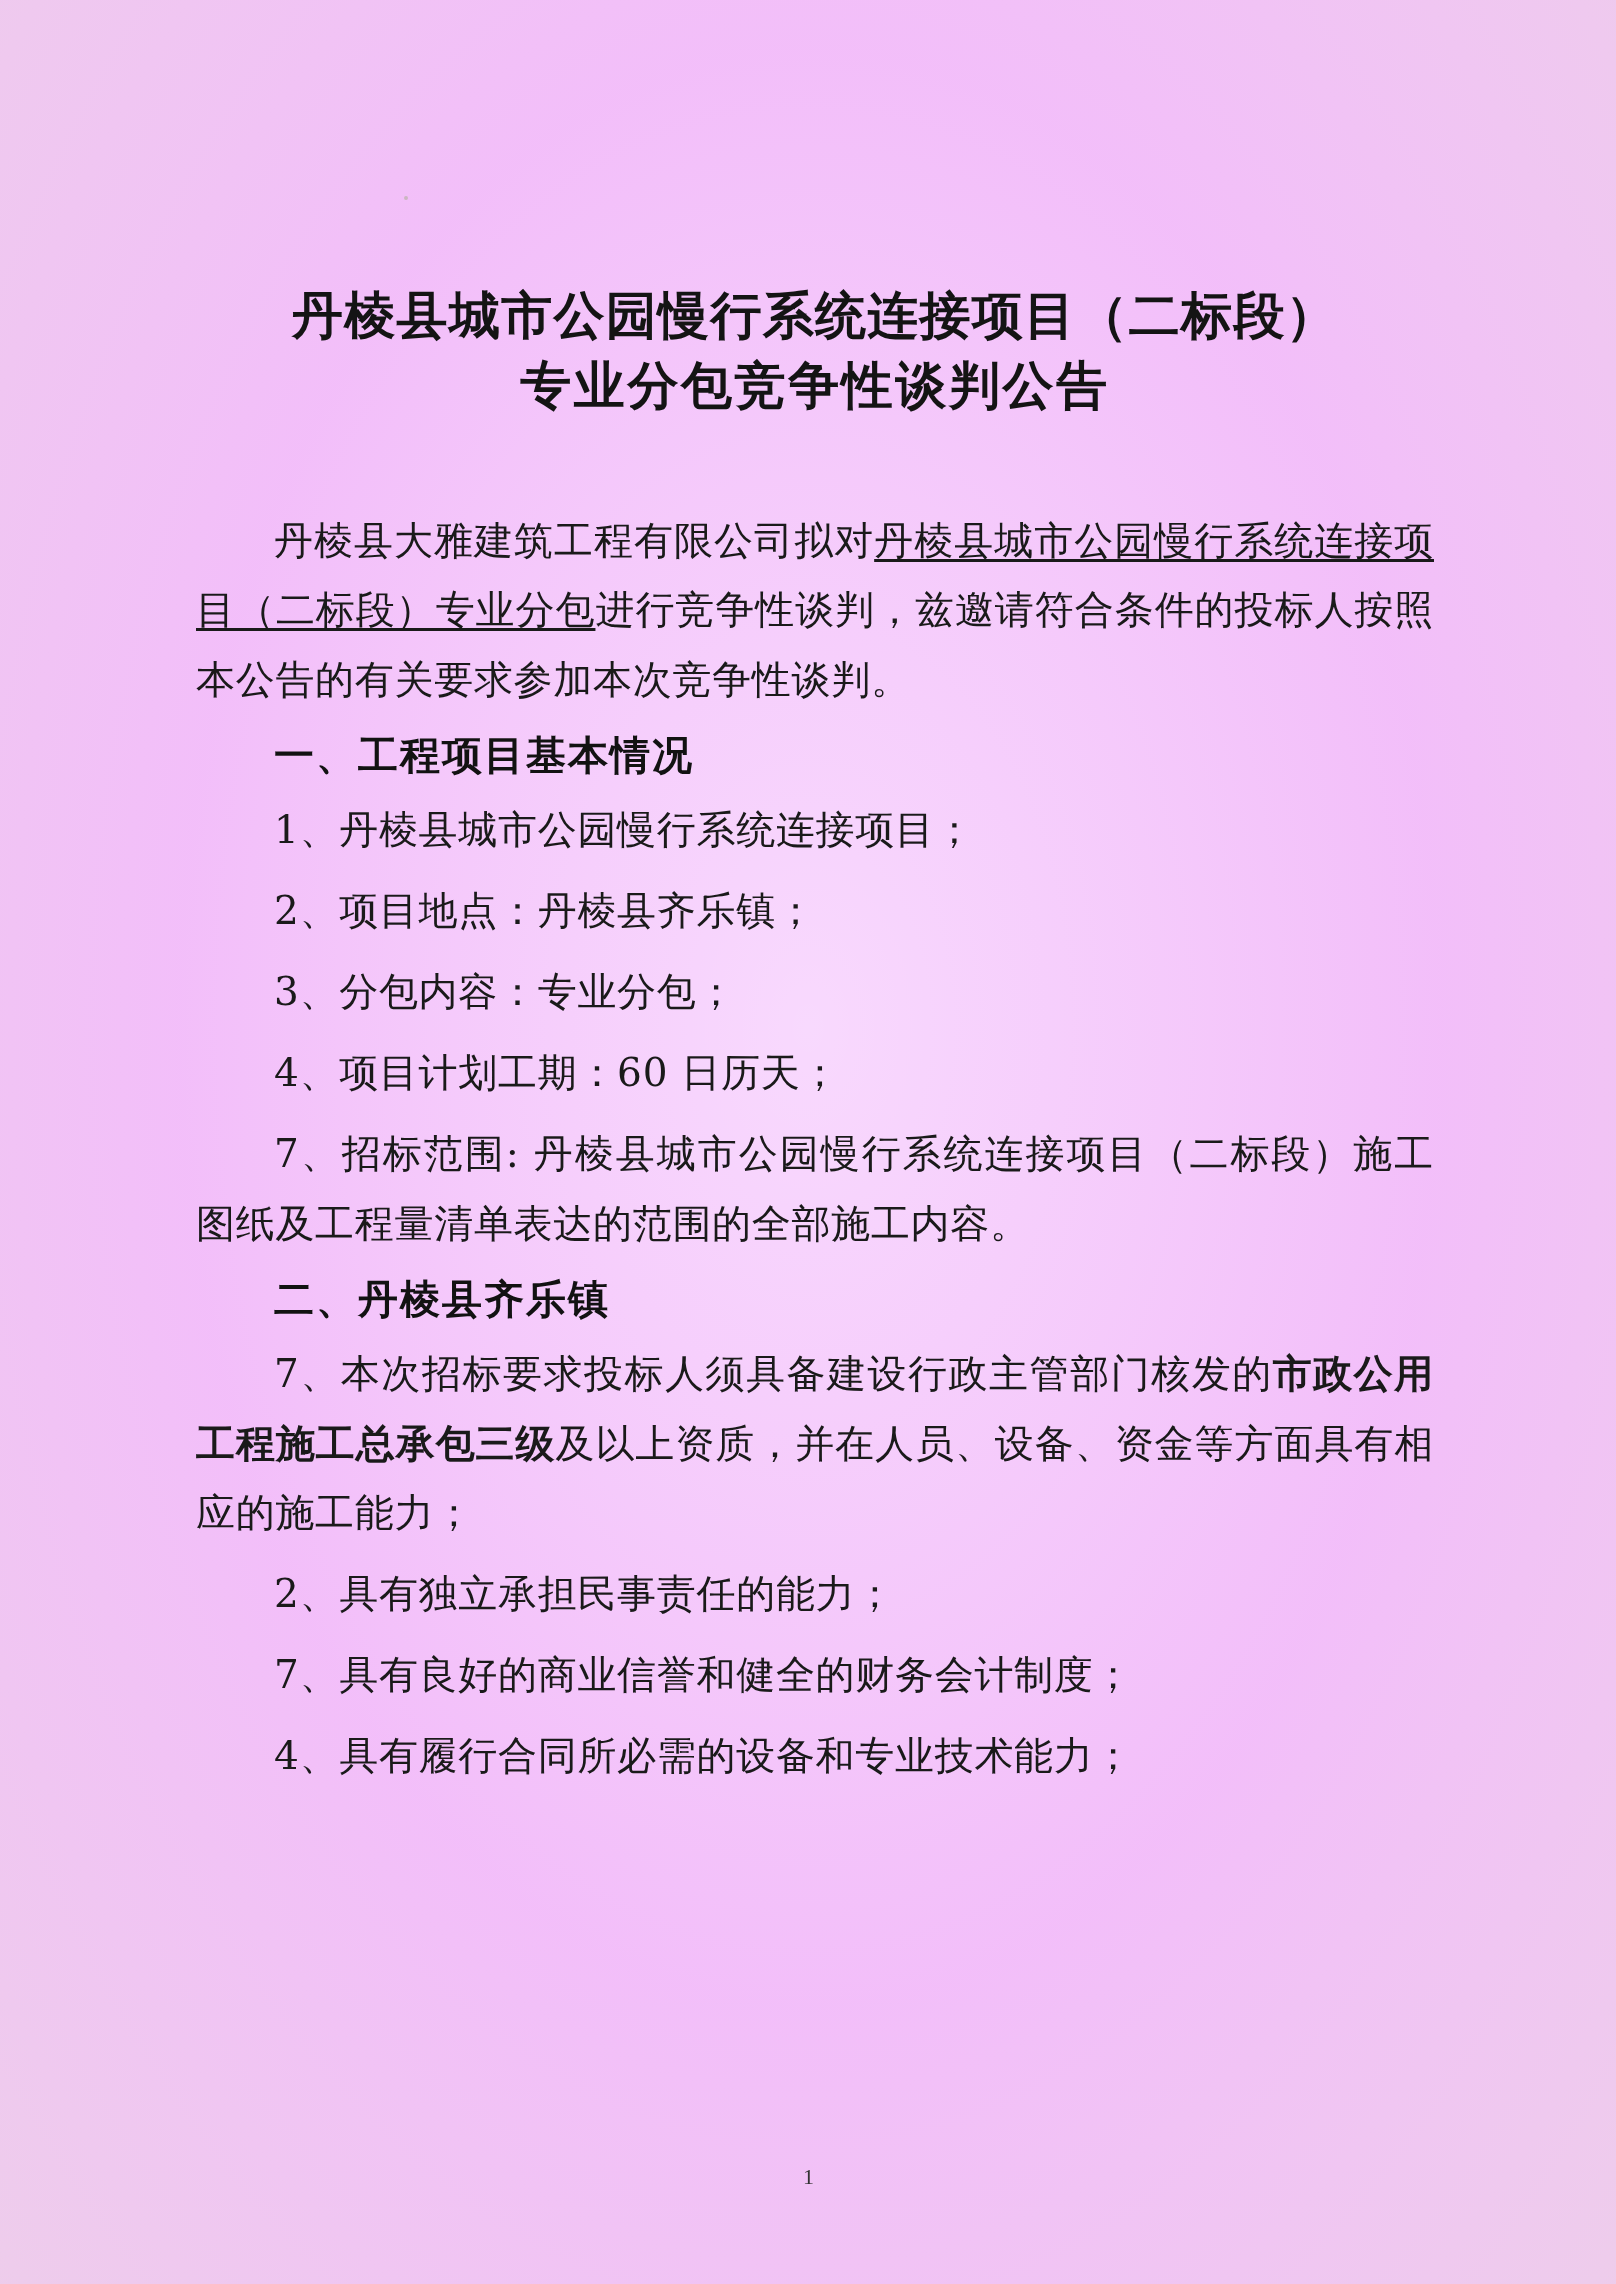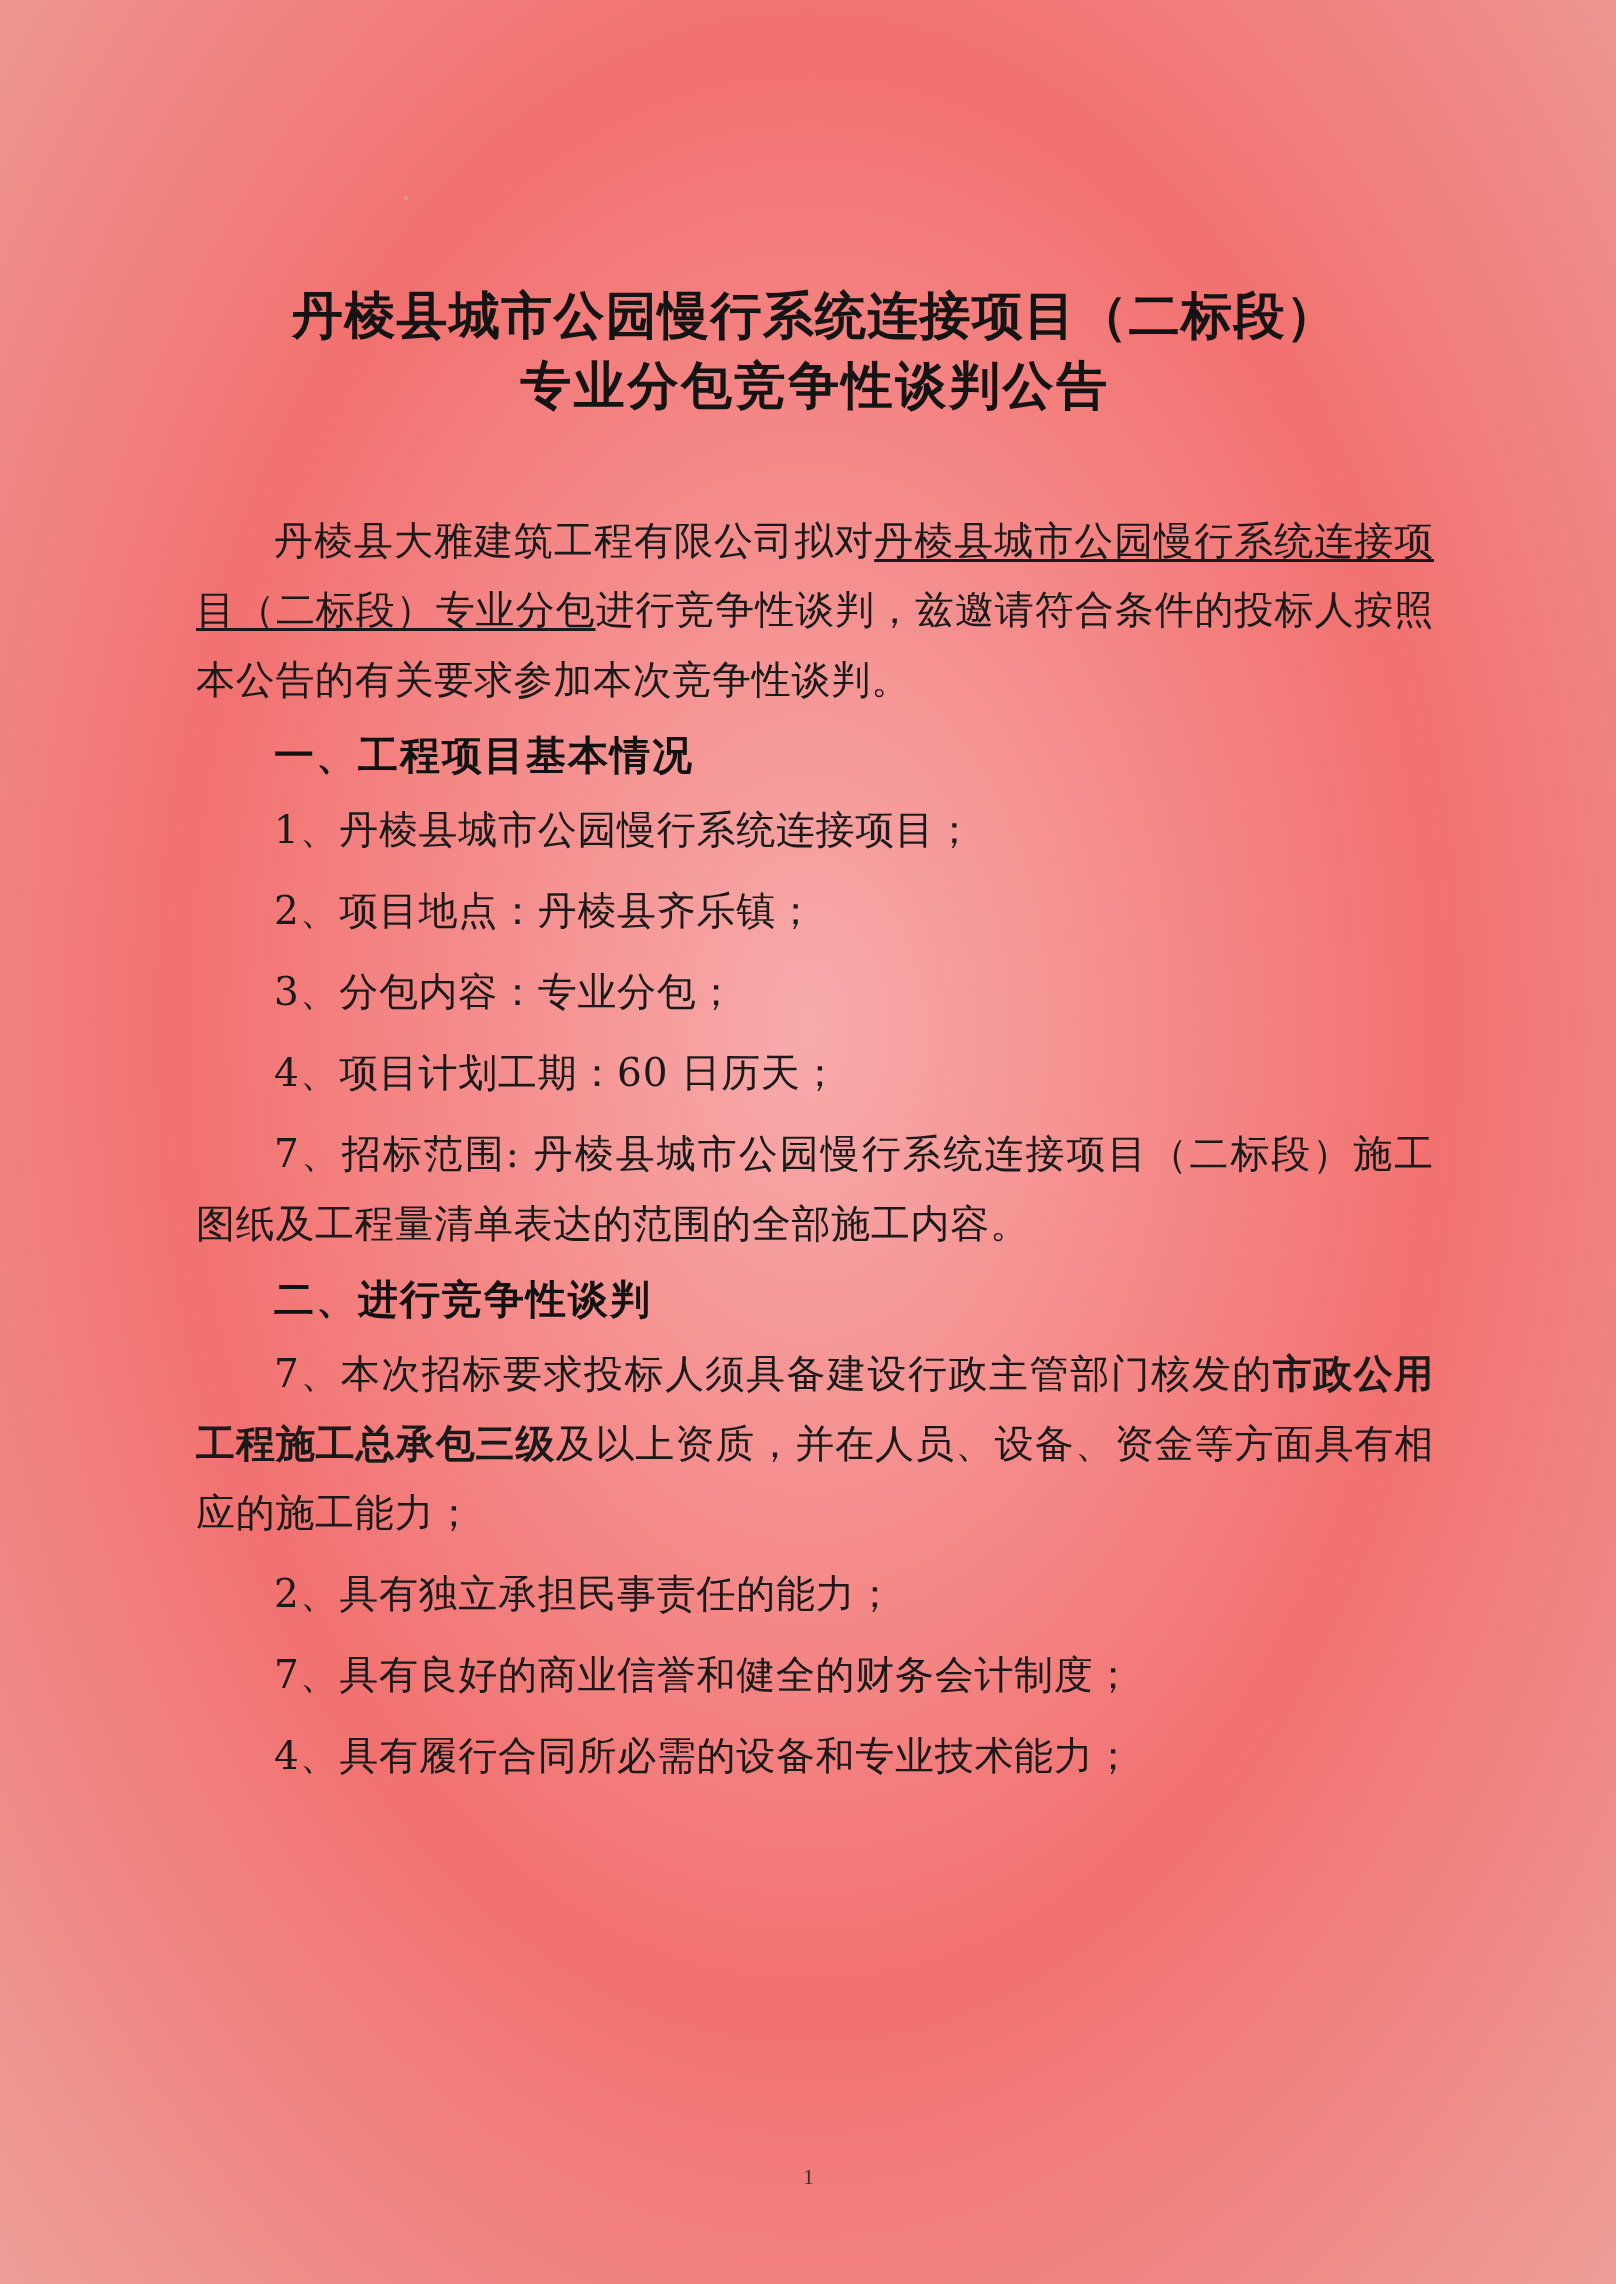--- a/index.html
+++ b/index.html
@@ -7,21 +7,21 @@
     padding: 0;
     background: #ffffff;
   }
   body {
     font-family: "DejaVu Serif", "Liberation Serif", serif;
   }
   .page {
     position: relative;
     width: 1617px;
     height: 2284px;
-    background: #ef4444;
+    background: #f0abfc;
     box-sizing: border-box;
     overflow: hidden;
   }
   
   .paper-texture {
     position: absolute;
     inset: 0;
     background:
       radial-gradient(ellipse at 50% 45%, rgba(255,255,255,0.55) 0%, rgba(250,248,242,0.25) 55%, rgba(236,232,222,0.55) 100%);
     pointer-events: none;
@@ -117,21 +117,21 @@
 
     <p class="body-text indent">1、丹棱县城市公园慢行系统连接项目；</p>
     <p class="body-text indent">2、项目地点：丹棱县齐乐镇；</p>
     <p class="body-text indent">3、分包内容：专业分包；</p>
     <p class="body-text indent">4、项目计划工期：60 日历天；</p>
 
     <p class="body-text indent">
       <span>7、招标范围: 丹棱县城市公园慢行系统连接项目（二标段）</span><span>施工图纸及工程量清单表达的范围的全部施工内容。</span>
     </p>
 
-    <h2 class="section-heading">二、进行竞争性谈判</h2>
+    <h2 class="section-heading">二、丹棱县齐乐镇</h2>
 
     <p class="body-text indent">
       <span>7、本次招标要求投标人须具备建设行政主管部门核发的</span><span class="b">市政公用工程施工总承包三级</span><span>及以上资质，并在人员、设备、资金等方面具有相应的施工能力；</span>
     </p>
 
     <p class="body-text indent">2、具有独立承担民事责任的能力；</p>
     <p class="body-text indent">7、具有良好的商业信誉和健全的财务会计制度；</p>
     <p class="body-text indent">4、具有履行合同所必需的设备和专业技术能力；</p>
 
   </div>

